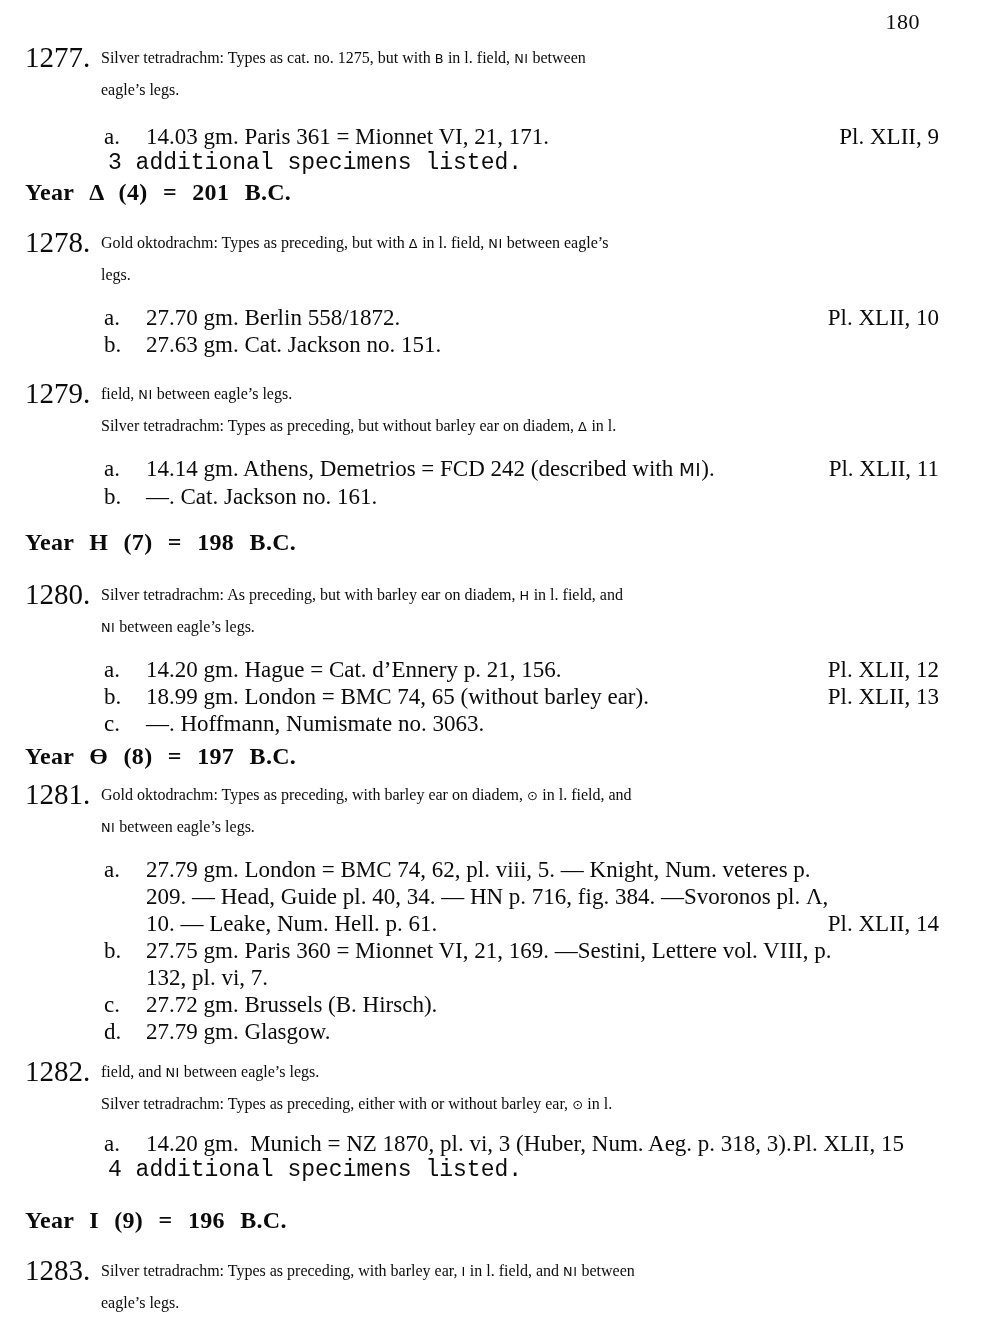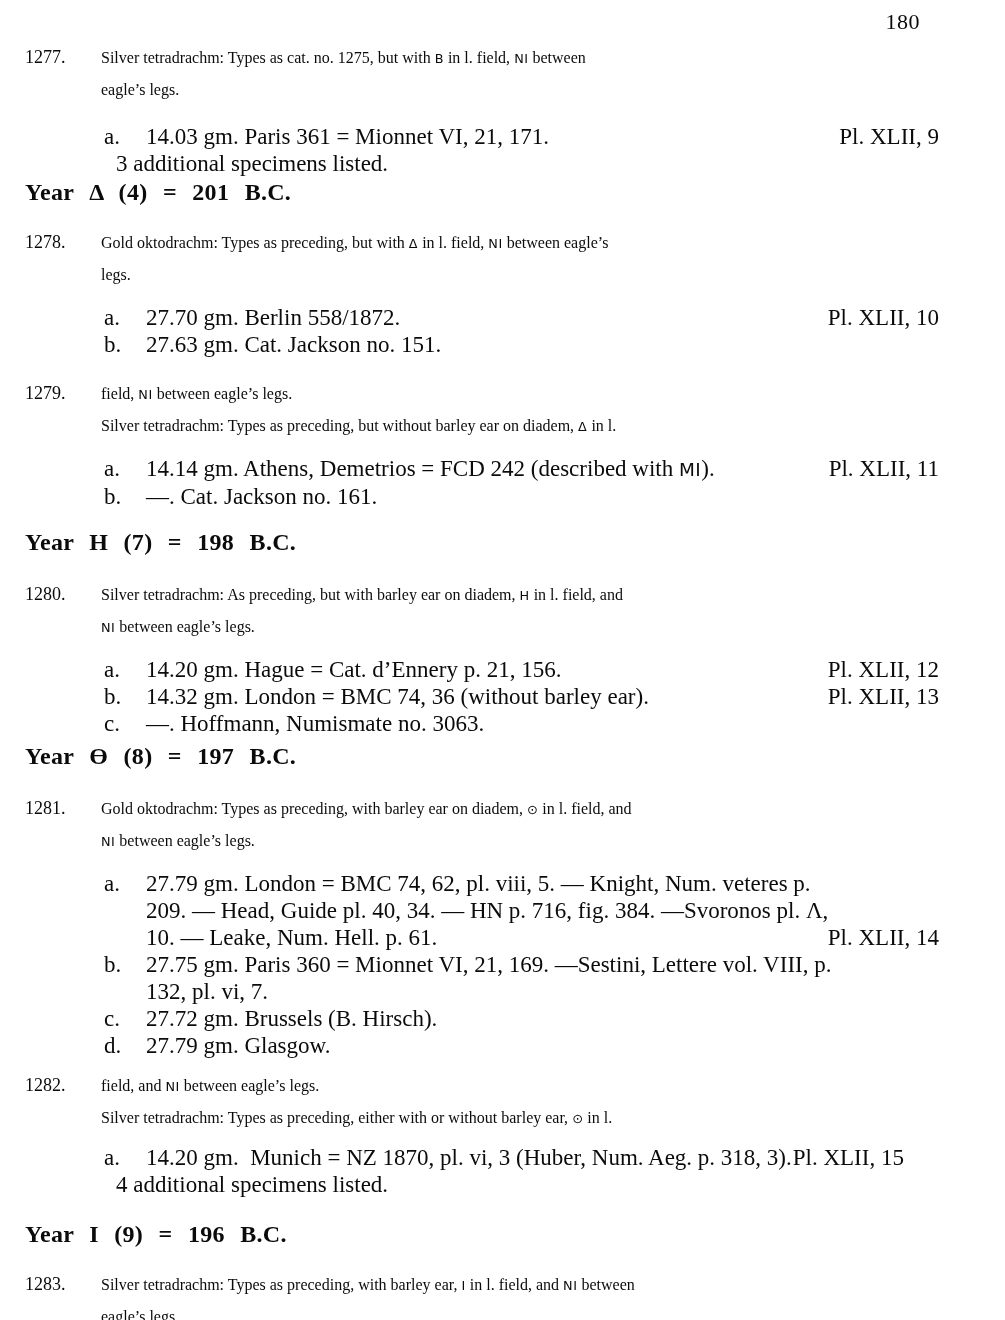--- a/index.html
+++ b/index.html
@@ -23,21 +23,21 @@
   }
   .content { padding-top: 42px; }
 
   
   .entry {
     display: grid;
     grid-template-columns: 76px 1fr;
     align-items: start;
   }
   .entry-number {
-    font-size: 18px;
+    font-size: 29px;
     line-height: 31px;
   }
   .entry-body { }
   .desc-line {
     font-size: 16px;
     line-height: 31px;
     white-space: pre-wrap;
   }
 
   
@@ -63,21 +63,21 @@
   }
   .spec-row.cont .spec-label { flex: 0 0 42px; }
   .spec-text { white-space: pre-wrap; }
   .spec-plate {
     margin-left: auto;
     padding-left: 12px;
     white-space: pre;
   }
   .spec-row.wide { width: 902px; }
   .spec-row.wide .spec-plate { margin-left: 0; padding-left: 1px; }
-  .spec-row.note .spec-text { margin-left: 12px; }
+  .spec-row.note .spec-text { margin-left: 4px; font-family: Liberation Mono, monospace; }
 
   .year-heading {
     font-size: 24px;
     line-height: 30px;
     font-weight: bold;
     word-spacing: 0.38em;
     letter-spacing: 0.3px;
   }
 </style>
 </head>
@@ -154,34 +154,34 @@
         <div class="desc-line"><span>Silver tetradrachm: As preceding, but with barley ear on diadem, </span><span class="mg">H</span><span> in l. field, and</span></div>
         <div class="desc-line"><span class="mg">ΝΙ</span><span> between eagle’s legs.</span></div>
         <div class="specimens" style="margin-top:13px">
           <div class="spec-row">
             <span class="spec-label">a.</span>
             <span class="spec-text"><span>14.20 gm. Hague = Cat. d’Ennery p. 21, 156.</span></span>
             <span class="spec-plate">Pl. XLII, 12</span>
           </div>
           <div class="spec-row">
             <span class="spec-label">b.</span>
-            <span class="spec-text"><span>14.32 gm. London = BMC 74, 36 (without barley ear).</span></span>
+            <span class="spec-text"><span>18.99 gm. London = BMC 74, 65 (without barley ear).</span></span>
             <span class="spec-plate">Pl. XLII, 13</span>
           </div>
           <div class="spec-row">
             <span class="spec-label">c.</span>
             <span class="spec-text"><span>—. Hoffmann, Numismate no. 3063.</span></span>
           </div>
         </div>
       </div>
     </div>
 
     <div class="year-heading" style="margin-top:4px">Year Ө (8) = 197 B.C.</div>
 
-    <div class="entry" style="margin-top:22px">
+    <div class="entry" style="margin-top:8px">
       <div class="entry-number">1281.</div>
       <div class="entry-body">
         <div class="desc-line"><span>Gold oktodrachm: Types as preceding, with barley ear on diadem, </span><span class="mg">⊙</span><span> in l. field, and</span></div>
         <div class="desc-line"><span class="mg">ΝΙ</span><span> between eagle’s legs.</span></div>
         <div class="specimens" style="margin-top:13px">
           <div class="spec-row">
             <span class="spec-label">a.</span>
             <span class="spec-text"><span>27.79 gm. London = BMC 74, 62, pl. viii, 5. — Knight, Num. veteres p.</span></span>
           </div>
           <div class="spec-row cont">

